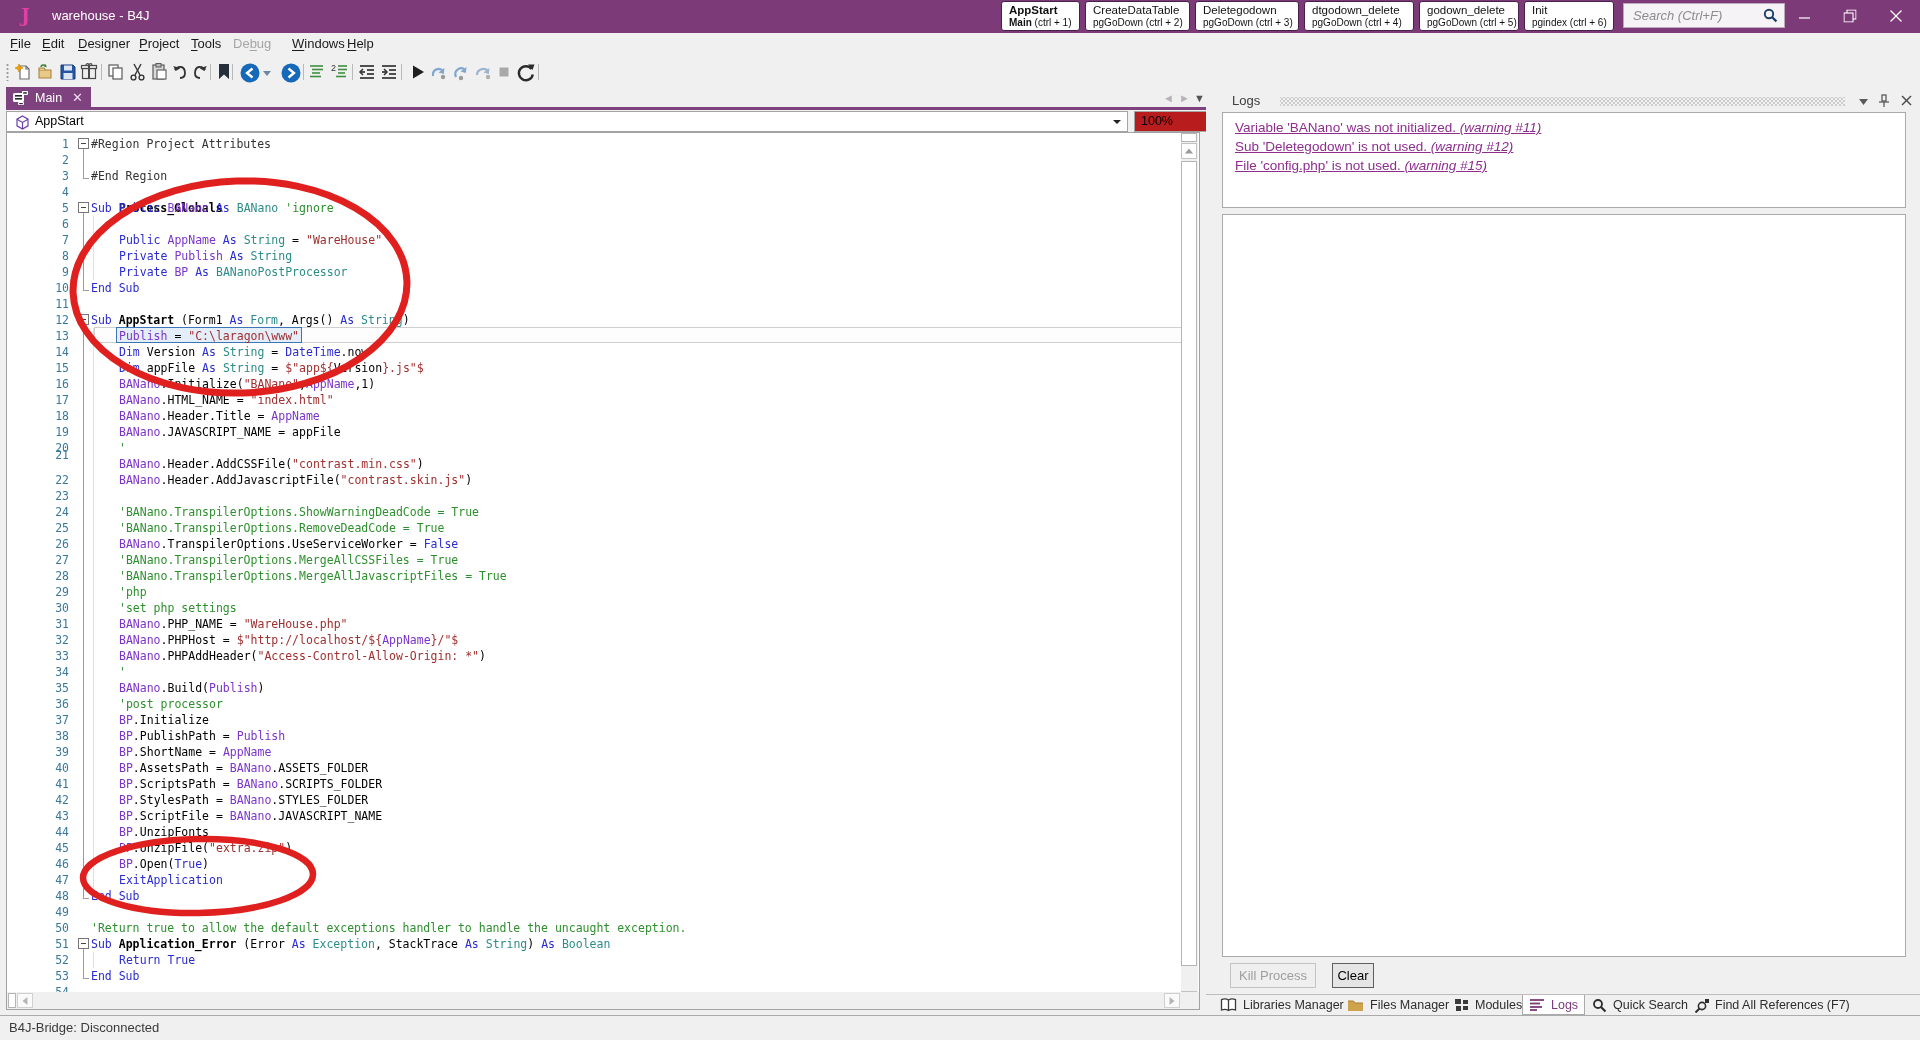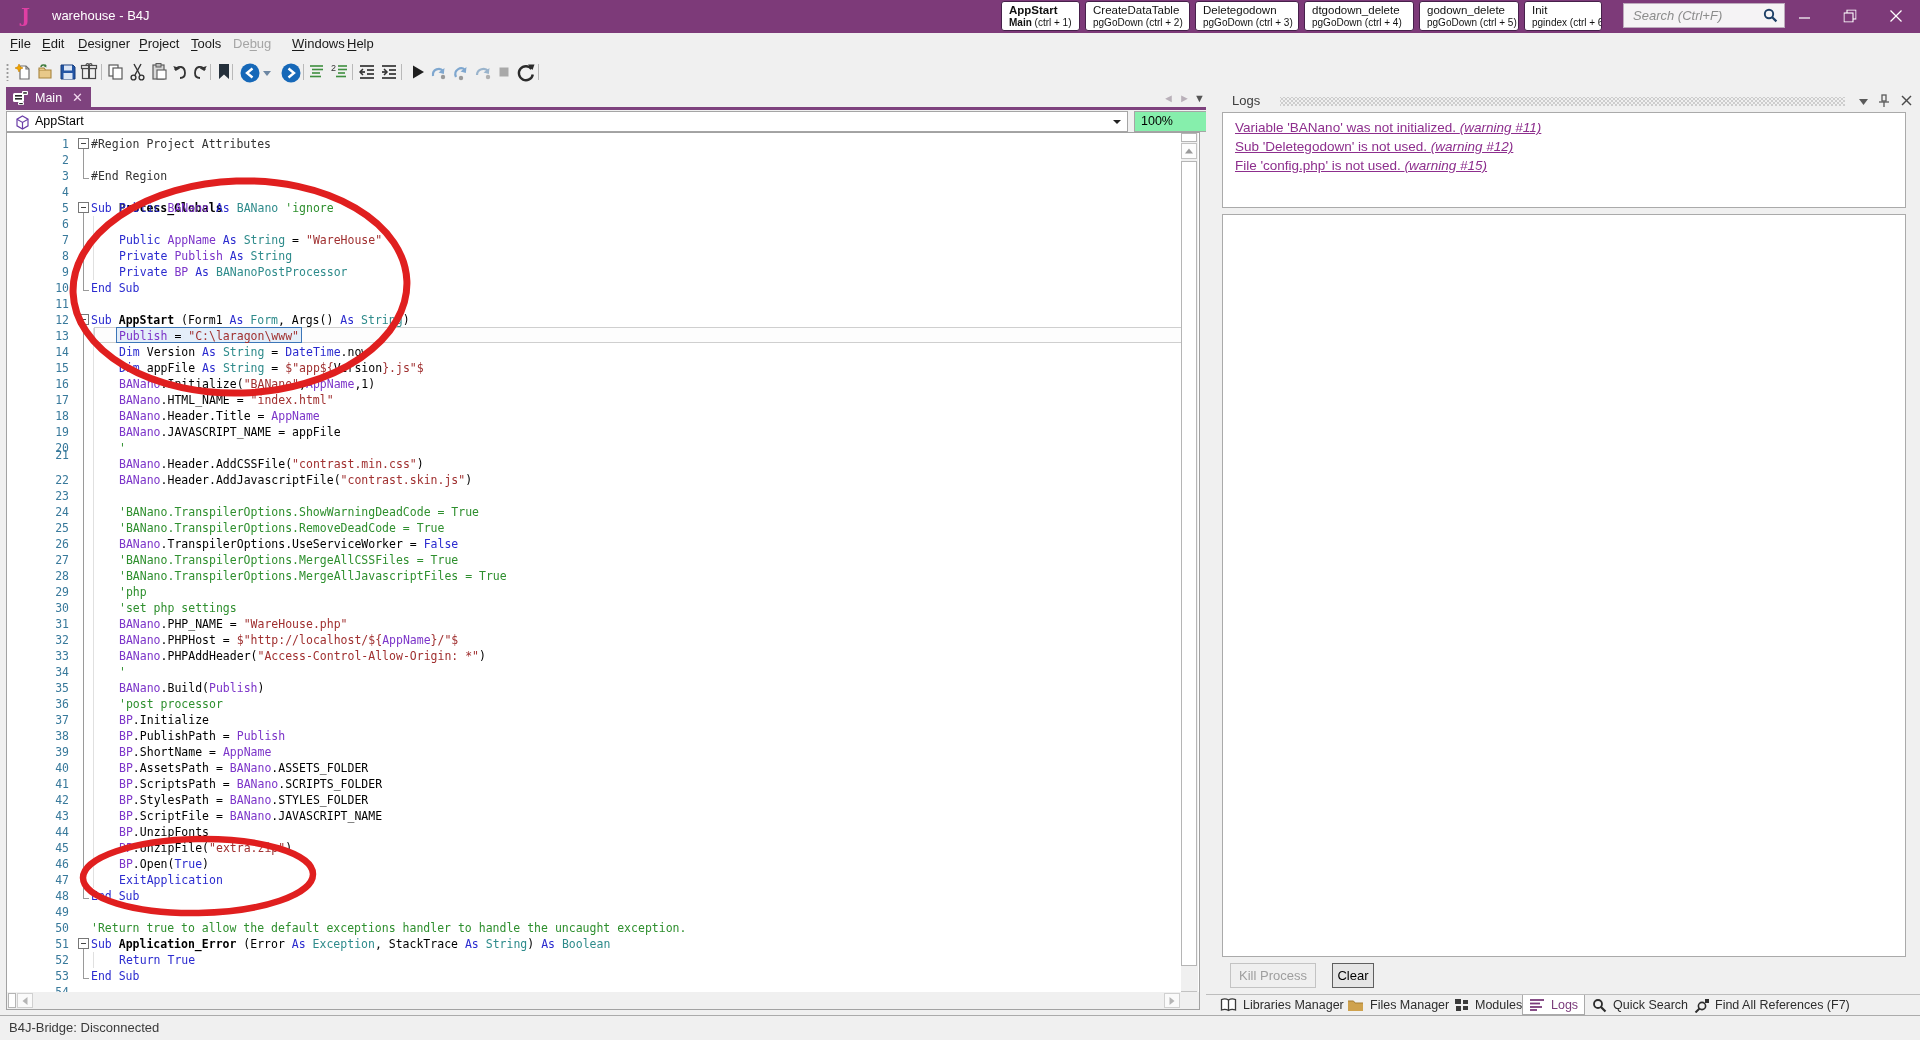--- a/index.html
+++ b/index.html
@@ -44,21 +44,21 @@
   .edit-tabstrip { position:absolute; left:6px; top:87px; width:1200px; height:23px; }
   .edit-tab { position:absolute; left:0; top:0; height:21px; background:#7e427e; color:#fff; padding:0 8px 0 6px; display:flex; align-items:center; gap:6px; }
   .edit-tab .lbl { font-size:12.5px; color:#fff; }
   .edit-tab .x { font-size:13px; color:#f2d9ee; margin-left:4px; }
   .strip-line { position:absolute; left:6px; top:107px; width:1200px; height:3px; background:#7e427e; }
   .tab-nav { position:absolute; top:92px; font-size:11px; color:#b9b0b9; }
   .combo-row { position:absolute; left:6px; top:111px; height:21px; }
   .big-combo { position:absolute; left:0; top:0; width:1122px; height:21px; background:#fff; border:1px solid #a5a5a5; }
   .big-combo .val { position:absolute; left:28px; top:2px; font-size:12.5px; color:#000; }
   .big-combo .arr, .zoom-combo .arr { position:absolute; right:6px; top:8px; width:0; height:0; border-left:4px solid transparent; border-right:4px solid transparent; border-top:4px solid #222; }
-  .zoom-combo { position:absolute; left:1128px; top:0; width:92px; height:21px; background:#86efac; border:1px solid #a5a5a5; }
+  .zoom-combo { position:absolute; left:1128px; top:0; width:92px; height:21px; background:#b91c1c; border:1px solid #a5a5a5; }
   .zoom-combo .val { position:absolute; left:6px; top:2px; font-size:12.5px; color:#000; }
 
   .editor { position:absolute; left:6px; top:132px; width:1194px; height:878px; background:#ffffff; border:1px solid #a2a2a2; }
   .code-layer { position:absolute; left:0; top:0; width:1175px; height:860px; overflow:hidden;
      font-family:"DejaVu Sans Mono", monospace; font-size:11.5px; }
   .ln { position:absolute; width:62px; text-align:right; color:#38799b; height:16px; line-height:16px; }
   .ctext { position:absolute; left:84px; height:16px; line-height:16px; white-space:pre; }
   .tok-k { color:#2b2bcf; } .tok-t { color:#2e8b8b; } .tok-v { color:#7c35c9; }
   .tok-s { color:#a03030; } .tok-c { color:#2e8f2e; } .tok-p { color:#000; }
   .tok-b { color:#000; font-weight:bold; } .tok-r { color:#333; }
@@ -131,21 +131,21 @@
           <div class="l2">pgGoDown  <span class="hk">(ctrl + 3)</span></div>
         </div>
         <div class="mod-card" style="left: 1304px; width: 110px;">
           <div class="l1">dtgodown_delete</div>
           <div class="l2">pgGoDown  <span class="hk">(ctrl + 4)</span></div>
         </div>
         <div class="mod-card" style="left: 1419px; width: 100px;">
           <div class="l1">godown_delete</div>
           <div class="l2">pgGoDown  <span class="hk">(ctrl + 5)</span></div>
         </div>
-        <div class="mod-card" style="left: 1524px; width: 78px;">
+        <div class="mod-card" style="left: 1524px; width: 90px;">
           <div class="l1">Init</div>
           <div class="l2">pgindex  <span class="hk">(ctrl + 6)</span></div>
         </div>
       </div>
     <div class="tsearch">
       <span class="ph">Search (Ctrl+F)</span>
       <svg width="15" height="15" viewBox="0 0 15 15">
           <circle cx="6" cy="6" r="4.2" fill="none" stroke="#1d3f66" stroke-width="1.9"></circle>
           <line x1="9.2" y1="9.2" x2="13.4" y2="13.4" stroke="#1d3f66" stroke-width="2.2"></line>
         </svg>

